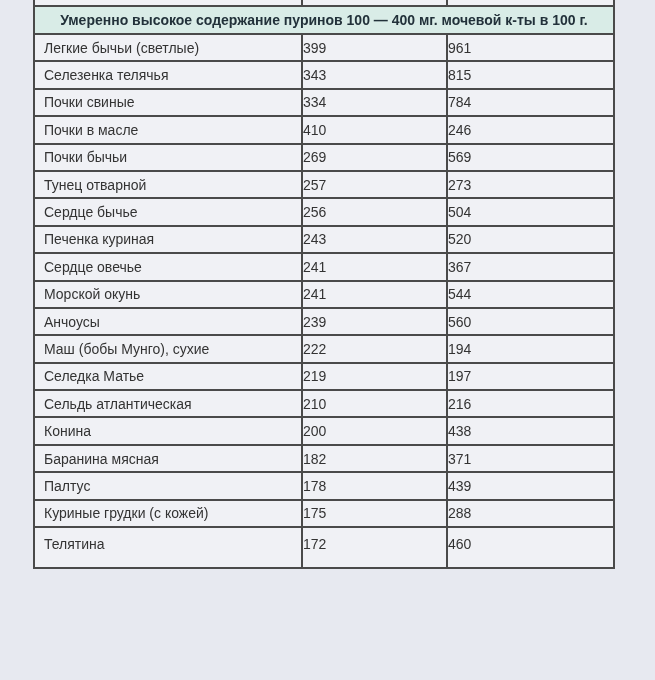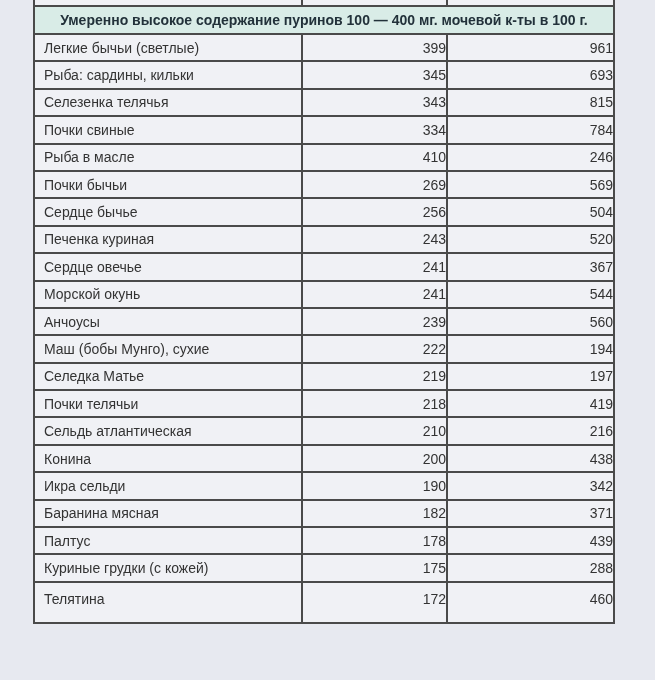--- a/index.html
+++ b/index.html
@@ -45,21 +45,21 @@
     font-size: 14px;
   }
   tr.data-row td {
     height: 25.4px;
   }
   td.cell-name {
     padding-left: 9px;
     text-align: left;
   }
   td.cell-num {
-    text-align: right;
+    text-align: left;
   }
   tr.partial-row td {
     height: 30px;
     vertical-align: top;
     padding-top: 9px;
     line-height: 1;
   }
 </style>
 </head>
 <body>
@@ -85,51 +85,51 @@
     </tbody>
 
     <tbody>
 
         <tr class="data-row">
           <td class="cell-name">Легкие бычьи (светлые)</td>
           <td class="cell-num">399</td>
           <td class="cell-num">961</td>
         </tr>
 
-        <tr class="data-row">
-          <td class="cell-name">Рыба: сардины, кильки</td>
-          <td class="cell-num">345</td>
-          <td class="cell-num">693</td>
-        </tr>
 
         <tr class="data-row">
           <td class="cell-name">Селезенка телячья</td>
           <td class="cell-num">343</td>
           <td class="cell-num">815</td>
         </tr>
 
         <tr class="data-row">
           <td class="cell-name">Почки свиные</td>
           <td class="cell-num">334</td>
           <td class="cell-num">784</td>
         </tr>
 
 
         <tr class="data-row">
-          <td class="cell-name">Рыба в масле</td>
+          <td class="cell-name">Почки в масле</td>
           <td class="cell-num">410</td>
           <td class="cell-num">246</td>
         </tr>
 
         <tr class="data-row">
           <td class="cell-name">Почки бычьи</td>
           <td class="cell-num">269</td>
           <td class="cell-num">569</td>
         </tr>
 
+        <tr class="data-row">
+          <td class="cell-name">Тунец отварной</td>
+          <td class="cell-num">257</td>
+          <td class="cell-num">273</td>
+        </tr>
 
         <tr class="data-row">
           <td class="cell-name">Сердце бычье</td>
           <td class="cell-num">256</td>
           <td class="cell-num">504</td>
         </tr>
 
         <tr class="data-row">
           <td class="cell-name">Печенка куриная</td>
           <td class="cell-num">243</td>
@@ -159,43 +159,33 @@
           <td class="cell-num">222</td>
           <td class="cell-num">194</td>
         </tr>
 
         <tr class="data-row">
           <td class="cell-name">Селедка Матье</td>
           <td class="cell-num">219</td>
           <td class="cell-num">197</td>
         </tr>
 
-        <tr class="data-row">
-          <td class="cell-name">Почки телячьи</td>
-          <td class="cell-num">218</td>
-          <td class="cell-num">419</td>
-        </tr>
 
         <tr class="data-row">
           <td class="cell-name">Сельдь атлантическая</td>
           <td class="cell-num">210</td>
           <td class="cell-num">216</td>
         </tr>
 
         <tr class="data-row">
           <td class="cell-name">Конина</td>
           <td class="cell-num">200</td>
           <td class="cell-num">438</td>
         </tr>
 
-        <tr class="data-row">
-          <td class="cell-name">Икра сельди</td>
-          <td class="cell-num">190</td>
-          <td class="cell-num">342</td>
-        </tr>
 
 
         <tr class="data-row">
           <td class="cell-name">Баранина мясная</td>
           <td class="cell-num">182</td>
           <td class="cell-num">371</td>
         </tr>
 
         <tr class="data-row">
           <td class="cell-name">Палтус</td>

